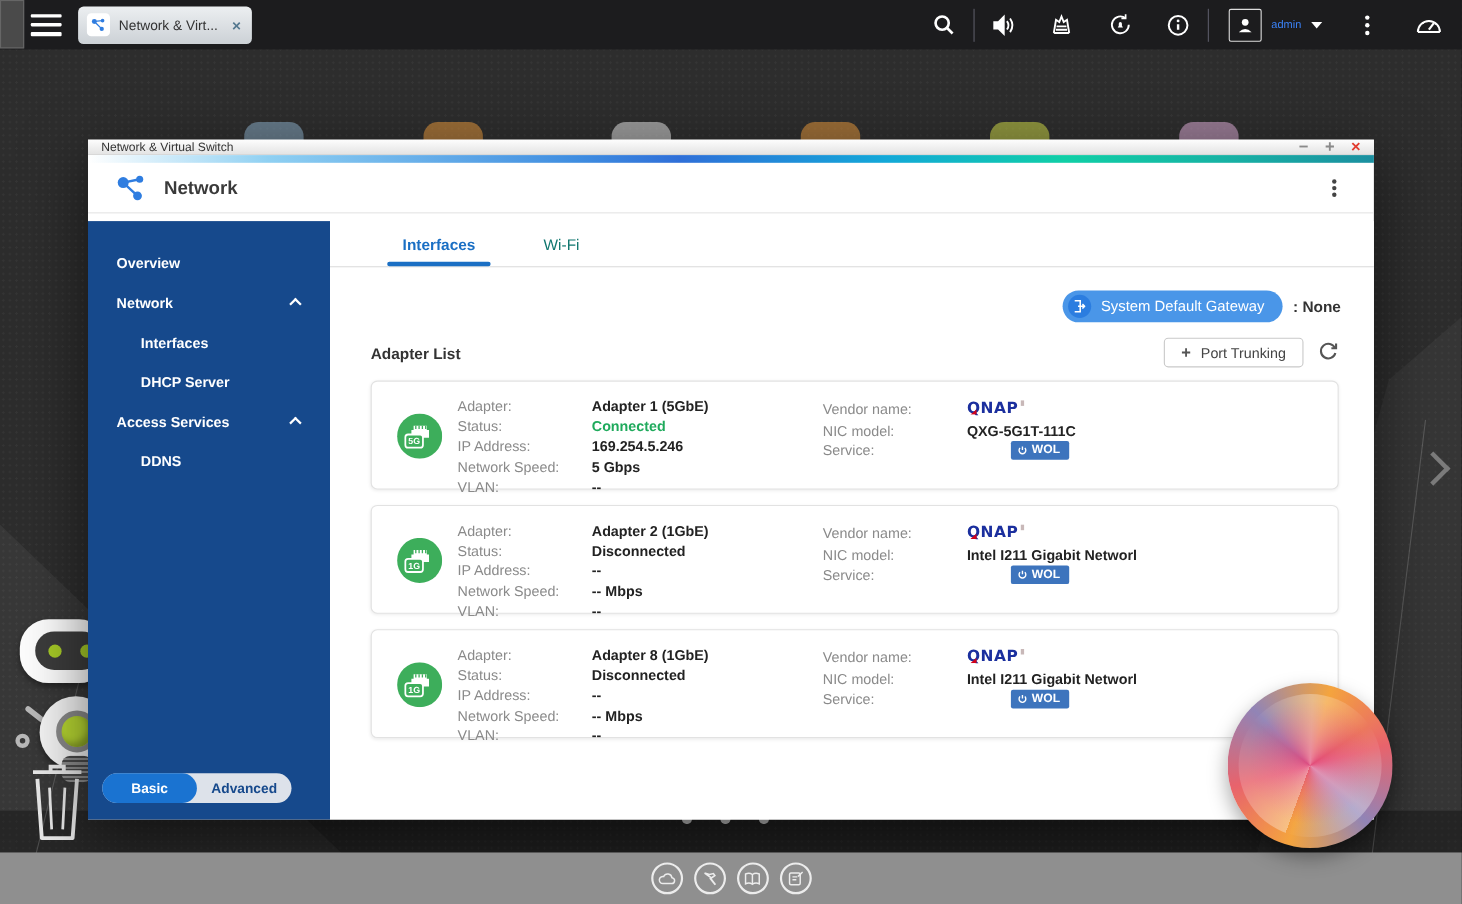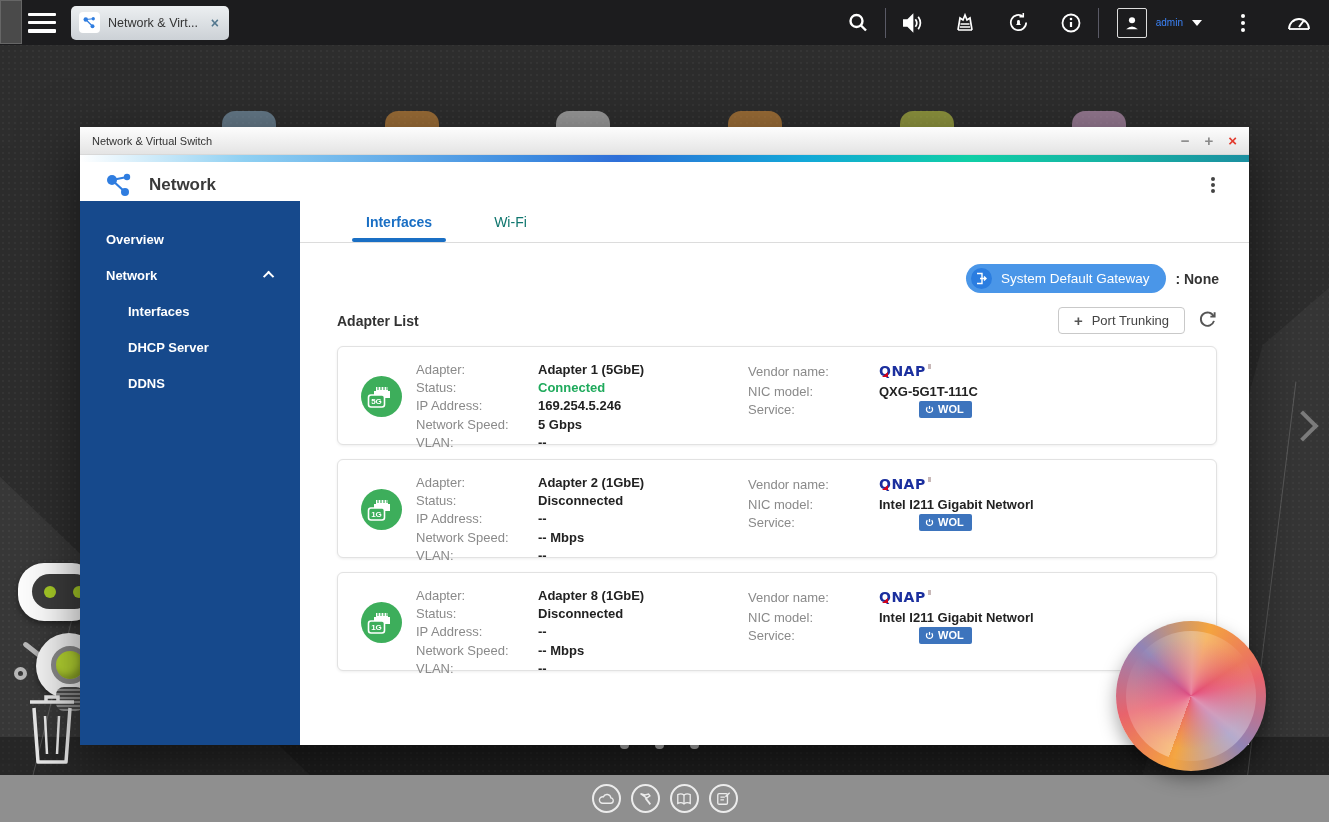--- a/index.html
+++ b/index.html
@@ -63,21 +63,21 @@
   .watermark{position:absolute;left:1116px;top:621px;width:150px;height:150px;border-radius:50%;z-index:9;
     background:
       radial-gradient(circle at 50% 48%, rgba(226,72,125,.95) 0%, rgba(226,72,125,.45) 26%, rgba(226,72,125,0) 52%),
       conic-gradient(from 15deg,#f4a43e,#e8636c,#9184b6,#f4a43e,#e8636c,#9184b6,#f4a43e);
     box-shadow:0 8px 18px rgba(0,0,0,.35);}
   .watermark::after{content:"";position:absolute;inset:10px;border-radius:50%;
     background:conic-gradient(from 200deg,rgba(255,255,255,.35),transparent 30%,rgba(255,255,255,.3) 45%,transparent 60%,rgba(255,255,255,.35) 80%,transparent);}
 
   
   .window{position:absolute;left:80px;top:127px;width:1169px;height:618px;background:#fff;z-index:5;box-shadow:0 18px 55px rgba(0,0,0,.55);}
-  .titlebar{height:28px;background:linear-gradient(#fdfdfd,#e4e4e4);display:flex;align-items:center;padding:0 12px;border-bottom:1px solid #d8d8d8;}
+  .titlebar{height:14px;background:linear-gradient(#fdfdfd,#e4e4e4);display:flex;align-items:center;padding:0 12px;border-bottom:1px solid #d8d8d8;}
   .titlebar .wtitle{font-size:11px;color:#333;}
   .win-ctrls{margin-left:auto;display:flex;align-items:center;gap:15px;}
   .win-ctrls span{font-size:15px;font-weight:bold;line-height:1;}
   .wc-min,.wc-max{color:#8a8a8a;}
   .wc-close{color:#e23b2e;}
   .gradbar{height:7px;background:linear-gradient(90deg,#ffffff 0%,#8fd0f2 14%,#3f8de0 38%,#2f6fd8 46%,#13a8d8 62%,#10cfa6 76%,#17b3a4 88%,#1b8fa0 100%);}
   .app-header{height:46px;border-bottom:1px solid #e4e4e4;display:flex;align-items:center;padding:0 20px 0 24px;}
   .app-header .atitle{font-size:17px;font-weight:bold;color:#3a3a3a;margin-left:15px;}
   .app-header .menu{margin-left:auto;padding-right:14px;display:flex;align-items:center;}
   .win-body{position:absolute;top:74px;bottom:0;left:0;right:0;display:flex;}
@@ -285,23 +285,31 @@
           <div class="side-item">
               <span>Network</span>
               <span class="chev-up"></span>
             </div>
           <div class="side-item sub">
               <span>Interfaces</span>
             </div>
           <div class="side-item sub">
               <span>DHCP Server</span>
             </div>
+          <div class="side-item">
+              <span>Access Services</span>
+              <span class="chev-up"></span>
+            </div>
           <div class="side-item sub">
               <span>DDNS</span>
             </div>
+        </div>
+        <div class="toggle">
+          <span class="seg basic">Basic</span>
+          <span class="seg advanced">Advanced</span>
         </div>
       </div>
 
       <div class="content">
         <div class="tabs">
           <div class="tab active">Interfaces</div>
           <div class="tab inactive">Wi-Fi</div>
         </div>
 
         <div class="gateway-row">

